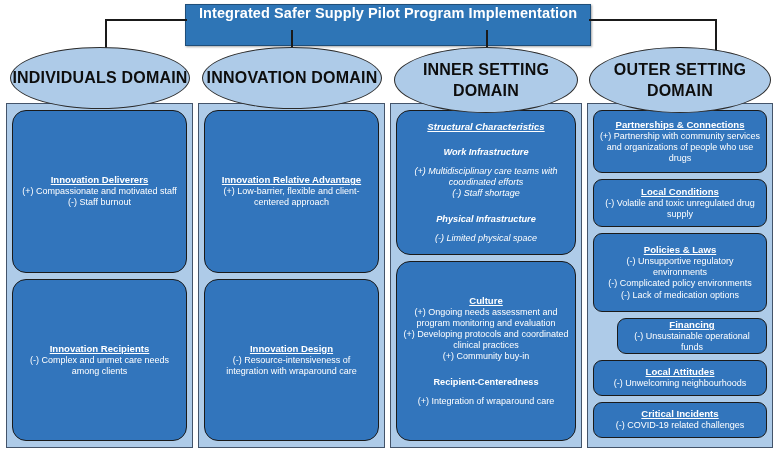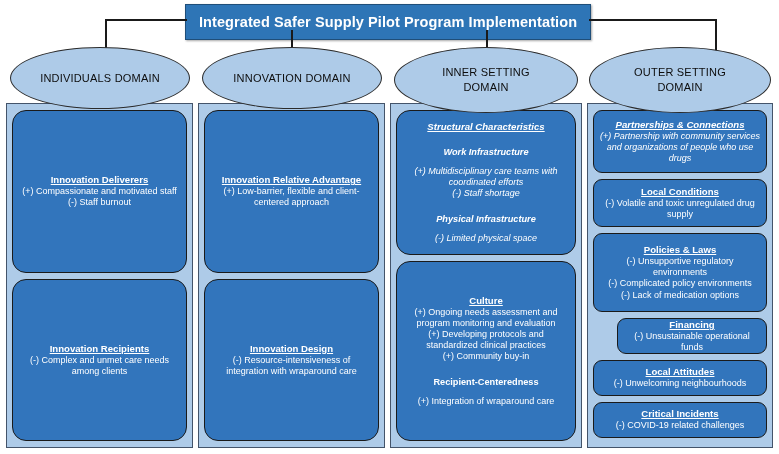--- a/index.html
+++ b/index.html
@@ -17,25 +17,24 @@
     background: #ffffff;
     overflow: hidden;
   }
 
   
   .title-bar {
     position: absolute;
     left: 185px;
     top: 4px;
     width: 406px;
-    height: 36px;
+    height: 42px;
     background: #2E75B6;
     border: 1.5px solid #1F4E79;
     display: flex;
-    align-items: center;
     justify-content: center;
     box-sizing: border-box;
     box-shadow: 1px 1px 2px rgba(0,0,0,0.35);
   }
   .title-bar .title-text {
     color: #ffffff;
     font-size: 14.5px;
     font-weight: bold;
     letter-spacing: 0.1px;
     white-space: nowrap;
@@ -56,22 +55,22 @@
     border: 1.6px solid #2b2b2b;
     border-radius: 50%;
     display: flex;
     align-items: center;
     justify-content: center;
     text-align: center;
     box-sizing: border-box;
     z-index: 3;
   }
   .domain-ellipse .ell-text {
-    font-size: 11px;
-    font-weight: normal;
+    font-size: 16px;
+    font-weight: bold;
     color: #0d0d0d;
     line-height: 1.32;
     letter-spacing: 0.2px;
   }
 
   
   .column-panel {
     position: absolute;
     background: #AECBE8;
     border: 1.2px solid #44546A;
@@ -180,30 +179,30 @@
       <p class="sub-heading">Work Infrastructure</p>
       <p class="box-line">(+) Multidisciplinary care teams with coordinated efforts</p>
       <p class="box-line">(-) Staff shortage</p>
       <div class="spacer-sm"></div>
       <p class="sub-heading">Physical Infrastructure</p>
       <p class="box-line">(-) Limited physical space</p>
     </div>
     <div class="content-box grow-1">
       <p class="box-heading">Culture</p>
       <p class="box-line">(+) Ongoing needs assessment and program monitoring and evaluation</p>
-      <p class="box-line">(+) Developing protocols and standardized clinical practices</p>
+      <p class="box-line">(+) Developing protocols and coordinated clinical practices</p>
       <p class="box-line">(+) Community buy-in</p>
       <div class="spacer-sm"></div>
       <p class="sub-heading">Recipient-Centeredness</p>
       <p class="box-line">(+) Integration of wraparound care</p>
     </div>
   </div>
 
   <div class="column-panel" id="col-outer">
-    <div class="content-box small-radius" style="flex:0 0 63px;font-style:italic;">
+    <div class="content-box small-radius" style="flex:0 0 63px;">
       <p class="box-heading">Partnerships &amp; Connections</p>
       <p class="box-line">(+) Partnership with community services and organizations of people who use drugs</p>
     </div>
     <div class="content-box small-radius" style="flex:0 0 48px;">
       <p class="box-heading">Local Conditions</p>
       <p class="box-line">(-) Volatile and toxic unregulated drug supply</p>
     </div>
     <div class="content-box small-radius" style="flex:0 0 79px;">
       <p class="box-heading">Policies &amp; Laws</p>
       <p class="box-line">(-) Unsupportive regulatory environments</p>

